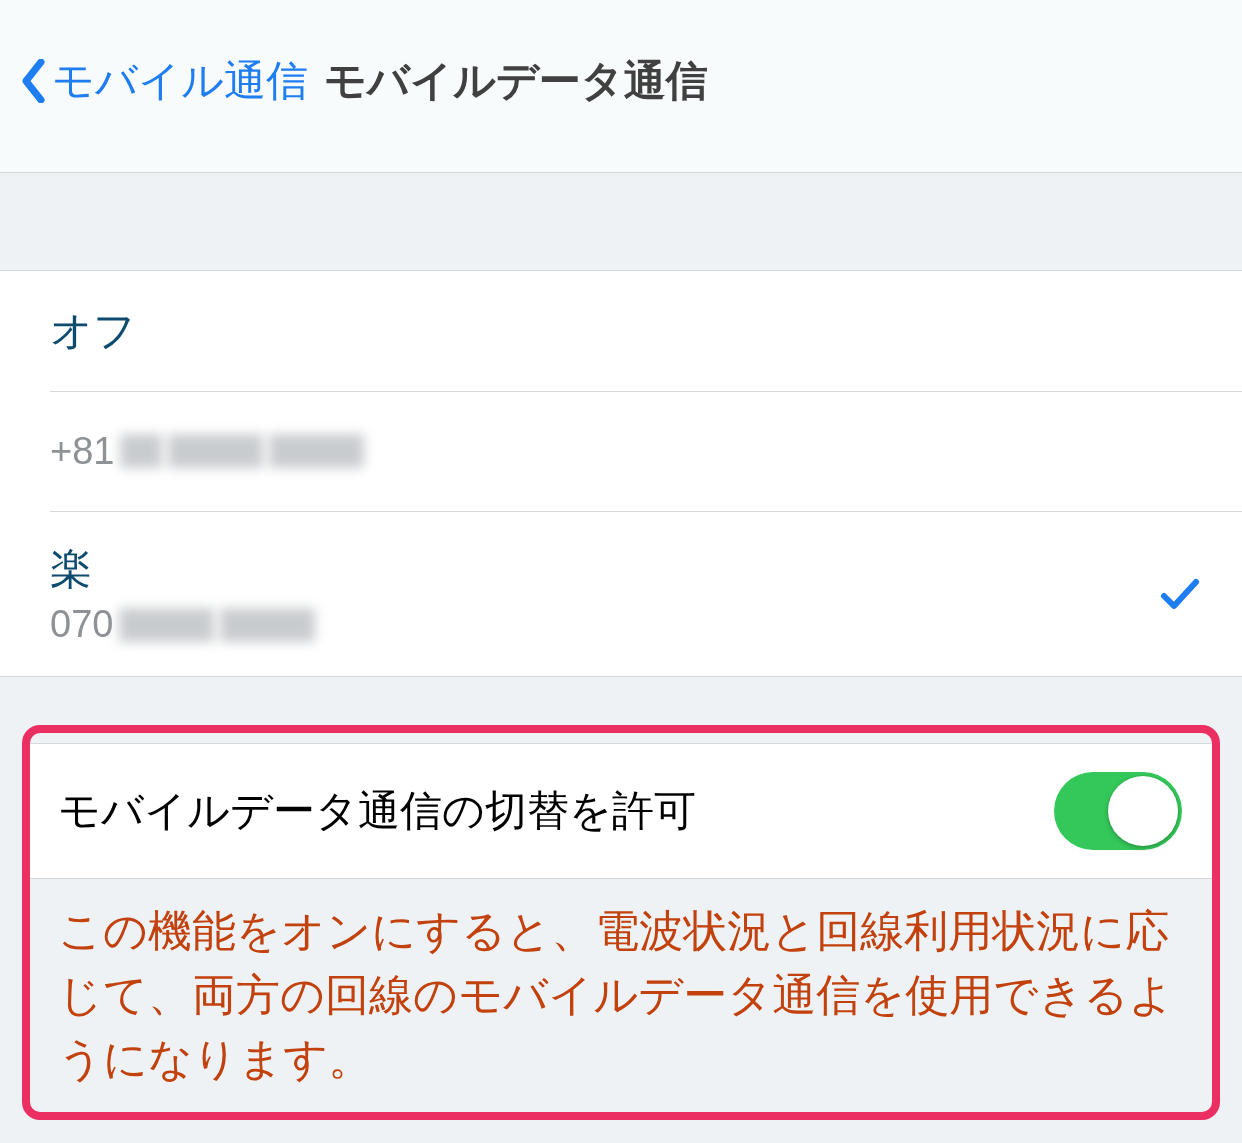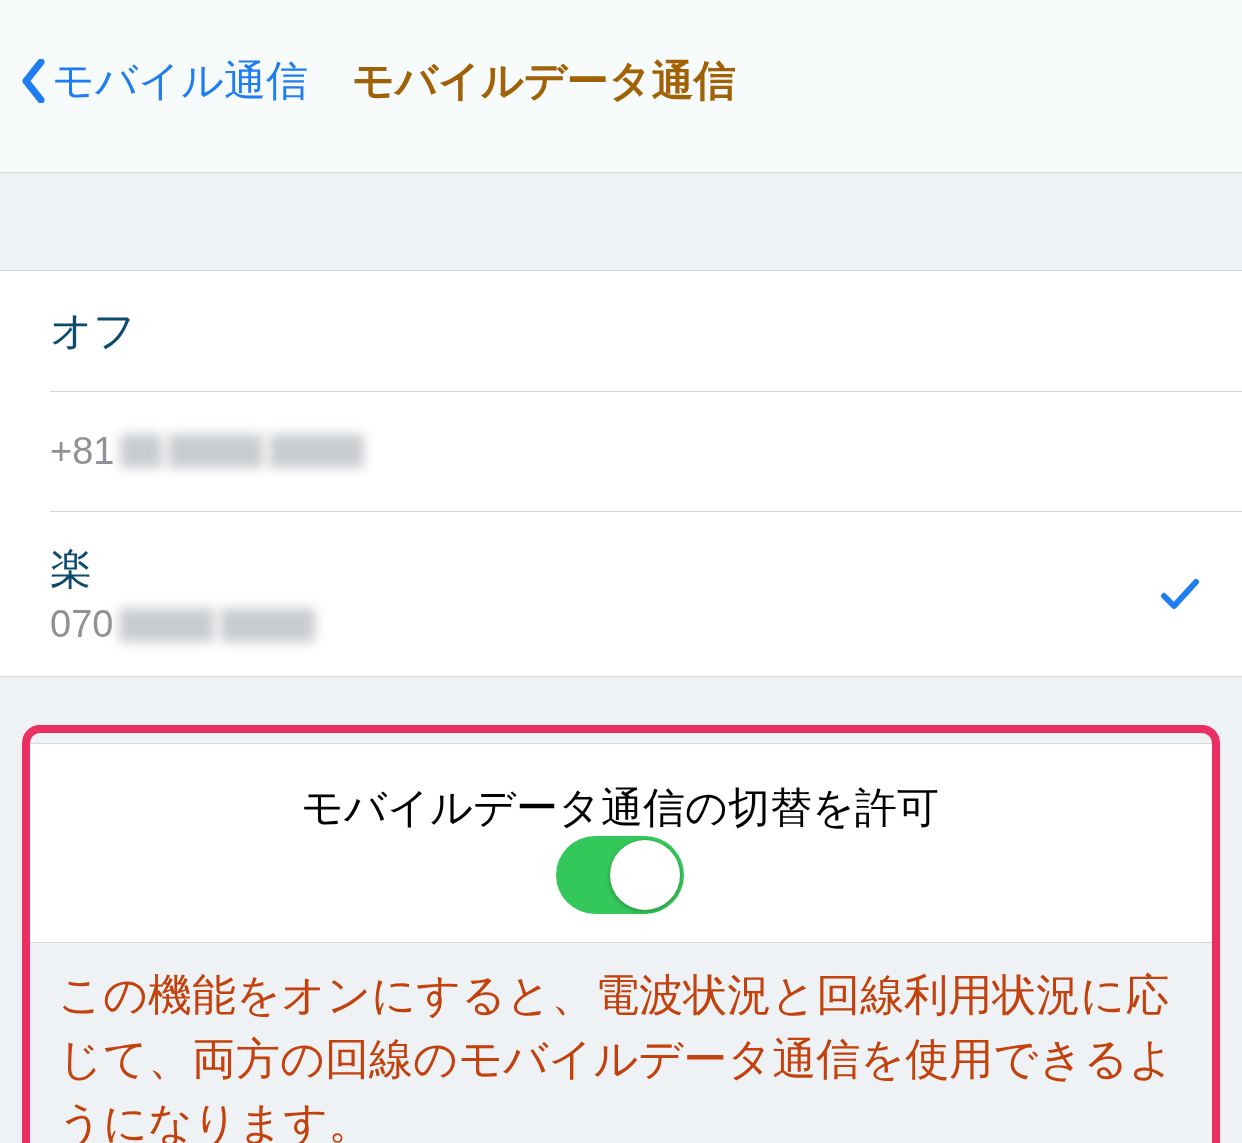--- a/index.html
+++ b/index.html
@@ -40,22 +40,22 @@
   .back-label {
     font-size: 42px;
     color: #1e7df0;
     letter-spacing: 0px;
     margin-left: 6px;
     font-weight: 400;
   }
   .nav-title {
     font-size: 42px;
     font-weight: 600;
-    color: #a16207;
-    margin-left: 44px;
+    color: #404040;
+    margin-left: 16px;
     letter-spacing: 0px;
   }
 
   
   .spacer {
     height: 97px;
     background: #eff2f5;
   }
   .spacer-small {
     height: 48px;
@@ -127,25 +127,24 @@
     border-radius: 18px;
     padding: 10px 0 12px 0;
     background: #eff2f5;
   }
 
   
   .toggle-row {
     background: #fff;
     border-top: 1px solid #d6d9dc;
     border-bottom: 1px solid #d6d9dc;
-    padding: 36px 30px 28px 28px;
+    padding: 28px 30px 28px 28px;
     display: flex;
     align-items: center;
     justify-content: space-between;
-    flex-direction: column;
   }
   .toggle-label {
     font-size: 42px;
     color: #000;
     letter-spacing: 0px;
   }
   .switch {
     width: 128px;
     height: 78px;
     border-radius: 40px;

